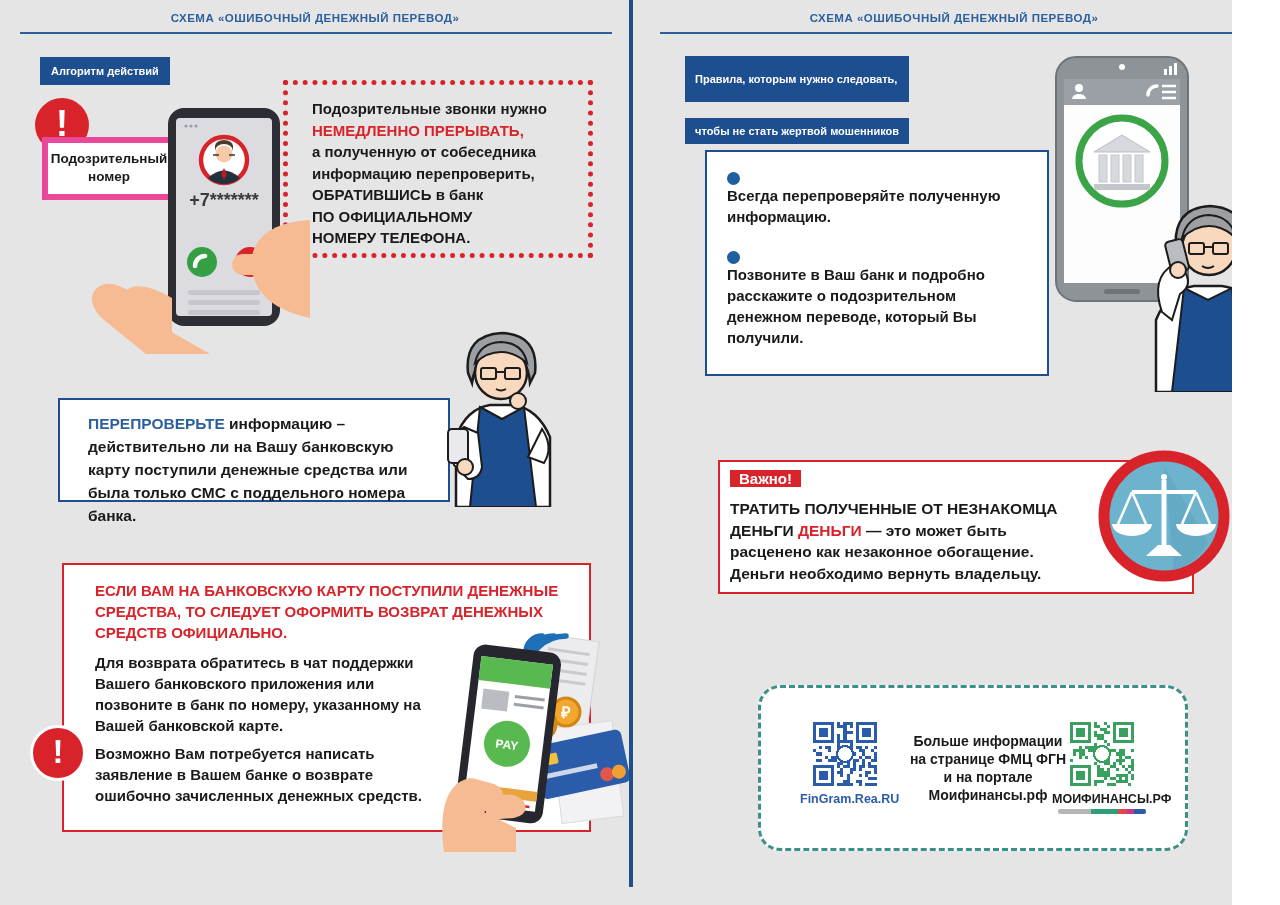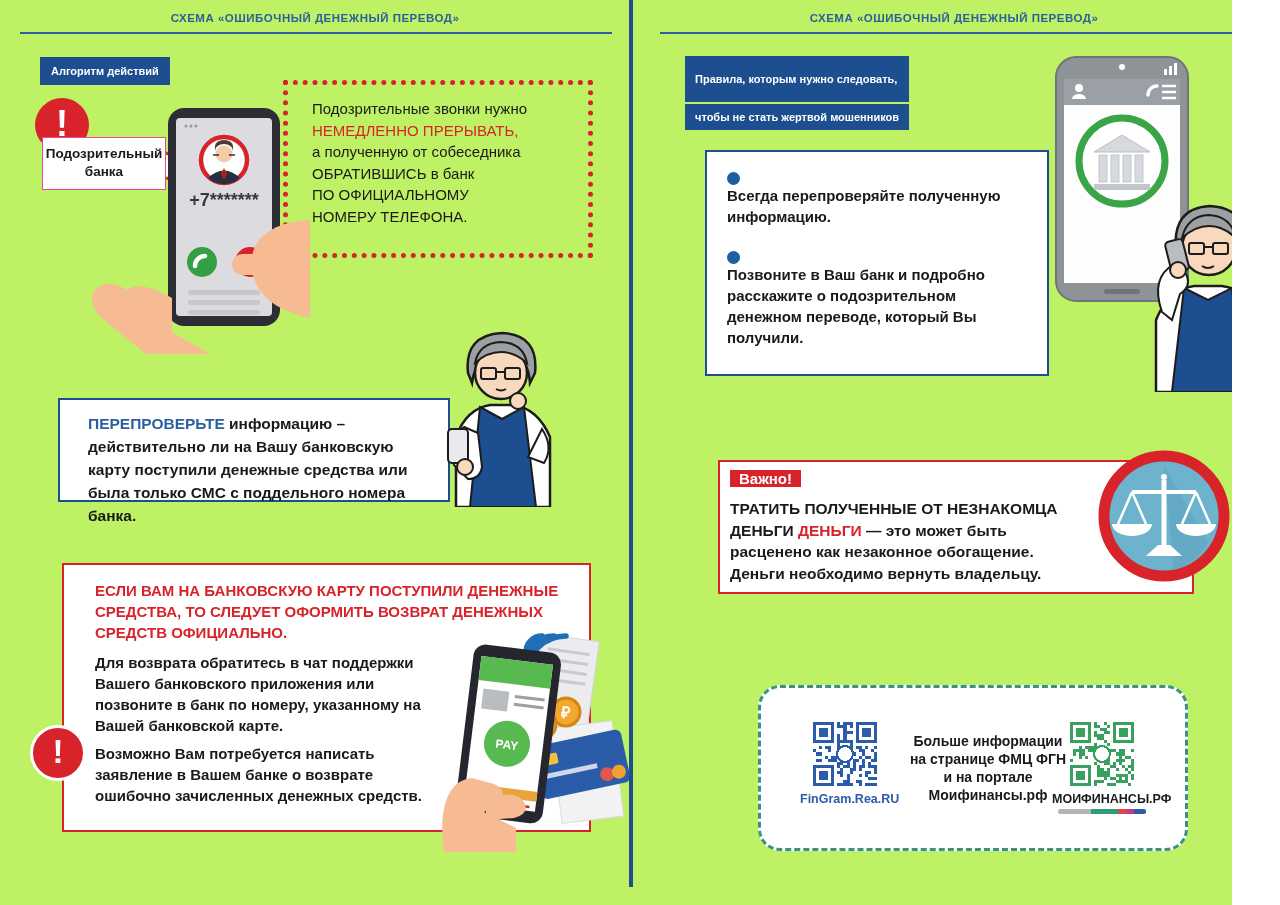--- a/index.html
+++ b/index.html
@@ -1,33 +1,33 @@
 <!DOCTYPE html>
 <html><head>
 <meta charset="utf-8">
 <style>
   html,body{margin:0;padding:0;background:#fff;}
-  #poster{position:relative;width:1232px;height:905px;background:#bef264;overflow:hidden;
+  #poster{position:relative;width:1232px;height:905px;background:#e5e5e5;overflow:hidden;
           font-family:"Liberation Sans", sans-serif;color:#1a1a1a;}
   .abs{position:absolute;}
   .page-header{font-size:11.5px;font-weight:700;color:#2b5f9e;letter-spacing:.5px;text-align:center;}
   .header-rule{height:2px;background:#2b5f9e;}
   .divider{width:4px;background:#1d4e8f;}
   .badge-title{background:#1d4e8f;color:#fff;font-weight:700;font-size:11px;
                padding:4px 11px;line-height:20px;display:inline-block;}
   .dotted-box{border:5px dotted #d8232a;}
-  .note{font-size:15px;font-weight:400;line-height:21.5px;color:#1a1a1a;}
+  .note{font-size:15px;font-weight:700;line-height:21.5px;color:#1a1a1a;}
   .note .red{color:#d8232a;}
   .blue-box{border:2.5px solid #1d4e8f;background:#fff;}
   .red-box{border:2.5px solid #d8232a;background:#fff;}
   .body-txt{font-size:15px;font-weight:700;line-height:21px;color:#1a1a1a;}
   .blue-hl{color:#2b5f9e;}
   .red-txt{color:#d8232a;}
   .warn-circle{background:#d8232a;border-radius:50%;color:#fff;text-align:center;font-weight:700;}
-  .callout{background:#fff;border:1px solid #ec4899;text-align:center;
+  .callout{background:#fff;border:6px solid #ec4899;text-align:center;
            font-size:13.5px;font-weight:700;line-height:18px;padding-top:7px;}
   .rule-item{display:flex;margin-bottom:20px;flex-direction:column;}
   .bullet{width:13px;height:13px;border-radius:50%;background:#1d5fa0;flex:none;margin:4px 12px 0 0;}
   .imp-badge{background:#d8232a;color:#fff;font-weight:700;font-size:15px;padding:0 9px;display:inline-block;}
   .qr-panel{border:3px dashed #3b9186;border-radius:22px;background:#fff;}
   .qr-label{font-weight:700;font-size:12.5px;text-align:center;margin-top:6px;}
   .grad-bar{height:5px;margin-top:3px;border-radius:2px;
             background:linear-gradient(90deg,#b5b5b5 0 38%,#2e9e77 38% 68%,#e0454d 68% 78%,#c13a8a 78% 86%,#2a5caa 86% 100%);}
   .qr-info{font-size:14px;font-weight:700;line-height:18px;text-align:center;color:#1a1a1a;}
   svg text{font-family:"Liberation Sans", sans-serif;}
@@ -46,28 +46,29 @@
     </div>
 
     <div class="abs warn-circle" style="left:35px;top:98px;width:54px;height:54px;font-size:36px;line-height:52px;">!</div>
 
     <svg class="abs" style="left:162px;top:148px;" width="62" height="42" viewBox="0 0 62 42">
       <polygon points="2,4 58,32 2,30" fill="#fff" stroke="#d8232a" stroke-width="3"></polygon>
     </svg>
 
     <div class="abs callout" style="left:42px;top:137px;width:122px;height:44px;">
       <div>Подозрительный</div>
-      <div>банка</div>
+      <div>номер</div>
     </div>
 
     <div class="abs dotted-box" style="left:283px;top:80px;width:300px;height:168px;"></div>
     <div class="abs note" style="left:312px;top:98px;width:265px;">
       <div>Подозрительные звонки нужно</div>
       <div class="red">НЕМЕДЛЕННО ПРЕРЫВАТЬ,</div>
       <div>а полученную от собеседника</div>
+      <div>информацию перепроверить,</div>
       <div>ОБРАТИВШИСЬ в банк</div>
       <div>ПО ОФИЦИАЛЬНОМУ</div>
       <div>НОМЕРУ ТЕЛЕФОНА.</div>
     </div>
 
     <svg class="abs" style="left:18px;top:88px;" width="292" height="268" viewBox="0 0 292 268">
       <path d="M150,242 C118,202 96,190 82,198 c-14,8 -8,24 4,34 l42,34 h64 Z" fill="#f6bb92"></path>
       <rect x="150" y="20" width="112" height="218" rx="16" fill="#2d2d35"></rect>
       <rect x="158" y="30" width="96" height="198" rx="4" fill="#dcdce0"></rect>
       <circle cx="168" cy="38" r="1.6" fill="#9a9aa2"></circle>
@@ -182,21 +183,21 @@
   </div>
 
   <div class="abs divider" style="left:629px;top:0;height:887px;"></div>
 
   <div class="abs" style="left:634px;top:0;width:646px;height:905px;">
     <div class="abs page-header" style="left:0;top:12px;width:640px;">СХЕМА «ОШИБОЧНЫЙ ДЕНЕЖНЫЙ ПЕРЕВОД»</div>
     <div class="abs header-rule" style="left:26px;top:32px;width:590px;"></div>
 
     <div class="abs" style="left:51px;top:56px;">
       <span class="badge-title" style="display:block;padding:13px 10px;">Правила, которым нужно следовать,</span>
-      <span class="badge-title" style="display:block;padding:3px 10px;margin-top:2px;">чтобы не стать жертвой мошенников</span>
+      <span class="badge-title" style="display:block;padding:3px 10px;margin-top:16px;">чтобы не стать жертвой мошенников</span>
     </div>
 
     <svg class="abs" style="left:418px;top:55px;" width="140" height="250" viewBox="0 0 140 250">
       <rect x="4" y="2" width="132" height="244" rx="20" fill="#8e9398" stroke="#6f7479" stroke-width="2"></rect>
       <circle cx="70" cy="12" r="3" fill="#fff"></circle>
       <g fill="#fff">
           <rect x="112" y="14" width="3" height="6"></rect>
           <rect x="117" y="11" width="3" height="9"></rect>
           <rect x="122" y="8" width="3" height="12"></rect>
         </g>

